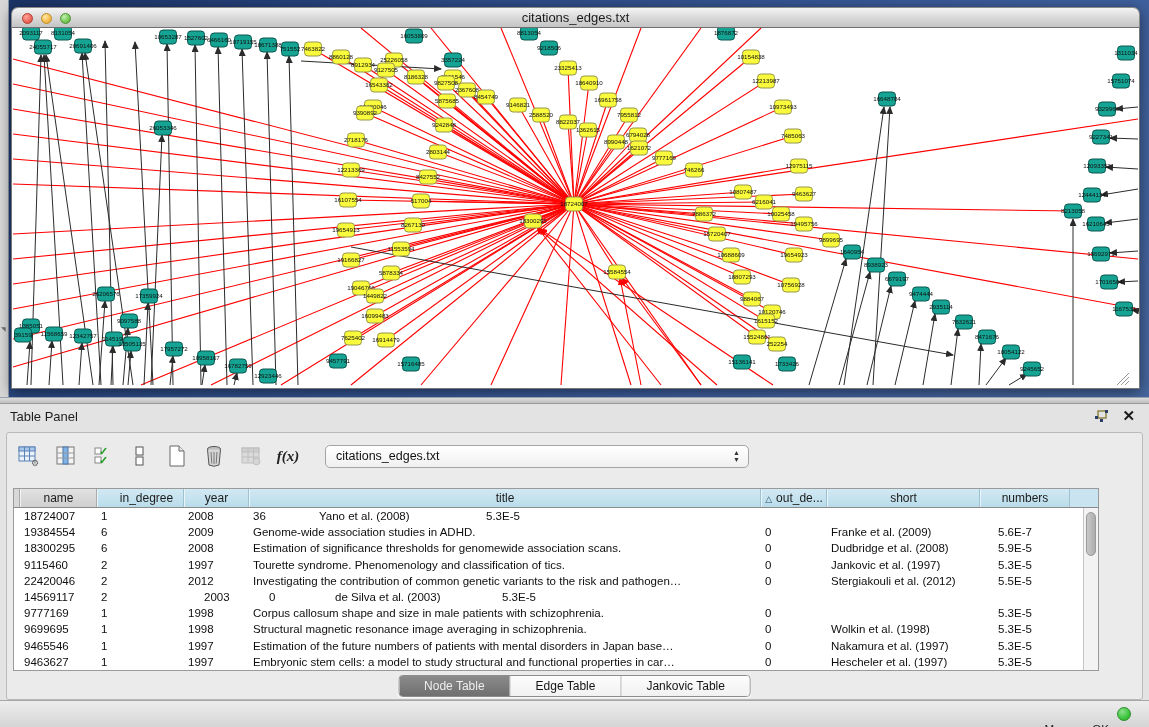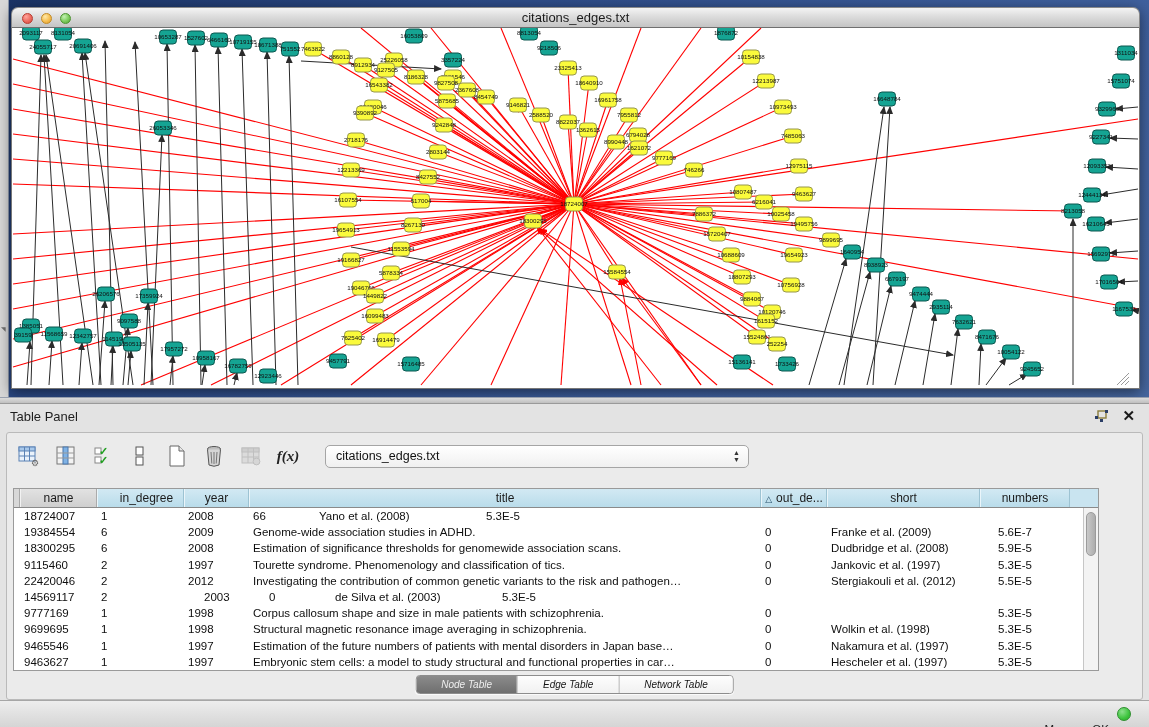--- a/index.html
+++ b/index.html
@@ -59,21 +59,21 @@
   .tr{display:flex;height:16.2px;}
   .td{font-size:11.5px;color:#0E0E0E;line-height:16px;padding-left:4px;white-space:nowrap;
     overflow:hidden;text-overflow:ellipsis;flex:0 0 auto;}
   .vscroll{position:absolute;right:0;top:19px;bottom:0;width:15px;background:#F3F3F3;border-left:1px solid #C6C6C6;}
   .vthumb{position:absolute;left:2px;top:4px;width:10px;height:44px;border-radius:5px;
     background:linear-gradient(90deg,#C9C9C9,#ADADAD);border:1px solid #9B9B9B;}
 
   .tabs{position:absolute;left:50%;transform:translateX(-50%);top:242px;display:inline-flex;
     border:1px solid #8D8D8D;border-radius:4px;overflow:hidden;background:#FBFBFB;
     box-shadow:0 1px 1px rgba(255,255,255,.8);}
-  .tab{font-size:10px;color:#141414;padding:3px 25px;border-right:1px solid #A5A5A5;background:linear-gradient(#FDFDFD,#F1F1F1);font-style:italic;}
+  .tab{font-size:12px;color:#141414;padding:3px 25px;border-right:1px solid #A5A5A5;background:linear-gradient(#FDFDFD,#F1F1F1);}
   .tab:last-child{border-right:none;}
   .tab.active{background:linear-gradient(#8B8B8B,#6F6F6F);color:#EFEFEF;}
 
   .status-bar{position:absolute;left:0;bottom:0;width:100%;height:27px;
     border-top:1px solid #A6A6A6;background:linear-gradient(#EDEDED,#D5D5D5);}
   .mem{position:absolute;right:40px;top:22px;font-size:11.5px;color:#1C1C1C;text-decoration:underline;}
   .mem-dot{position:absolute;right:18px;top:6px;width:14px;height:14px;border-radius:50%;
     background:radial-gradient(circle at 35% 30%,#8CE08C,#3DC43D 60%,#2DA52D);border:1px solid #2C8F2C;}
 </style>
 </head>
@@ -846,21 +846,21 @@
           <div class="th" style="width: 66px;"><span class="sort">△</span><span>out_de...</span></div>
           <div class="th" style="width: 153px; text-align: center;"><span>short</span></div>
           <div class="th" style="width: 90px;"><span>numbers</span></div>
         </div>
       <div class="tbody" id="tbody">
           <div class="tr">
             <div class="td" style="width: 6px; padding: 0px;"></div>
             <div class="td" style="width: 77px;">18724007</div>
             <div class="td" style="width: 87px;">1</div>
             <div class="td" style="width: 65px;">2008</div>
-            <div class="td" style="width: 66px;">66</div>
+            <div class="td" style="width: 66px;">36</div>
             <div class="td" style="width: 167px;">Yano et al. (2008)</div>
             <div class="td" style="width: 90px;">5.3E-5</div>
           </div>
           <div class="tr">
             <div class="td" style="width: 6px; padding: 0px;"></div>
             <div class="td" style="width: 77px;">19384554</div>
             <div class="td" style="width: 87px;">6</div>
             <div class="td" style="width: 65px;">2009</div>
             <div class="td" style="width: 512px;">Genome-wide association studies in ADHD.</div>
             <div class="td" style="width: 66px;">0</div>
@@ -948,21 +948,21 @@
           </div>
         </div>
       <div class="vscroll">
         <div class="vthumb"></div>
       </div>
     </div>
 
     <div class="tabs" id="tabs">
         <div class="tab active">Node Table</div>
         <div class="tab">Edge Table</div>
-        <div class="tab">Network Table</div>
+        <div class="tab">Jankovic Table</div>
       </div>
   </div>
 
   <div class="status-bar">
     <span class="mem">Memory: OK</span>
     <span class="mem-dot"></span>
   </div>
 </div>
 
 </body></html>

